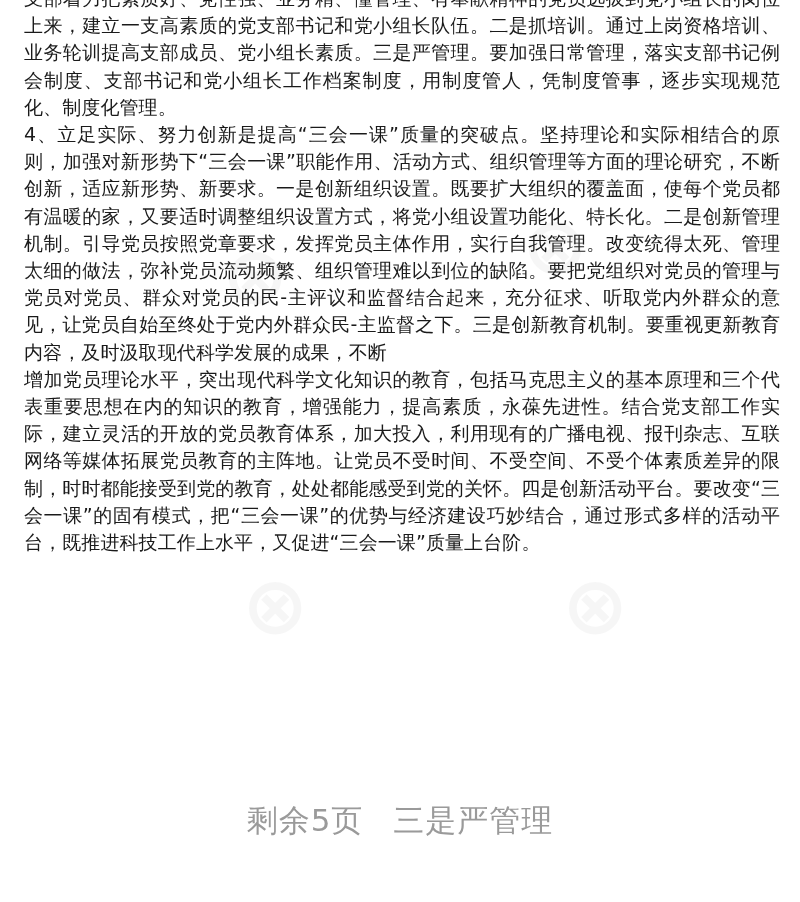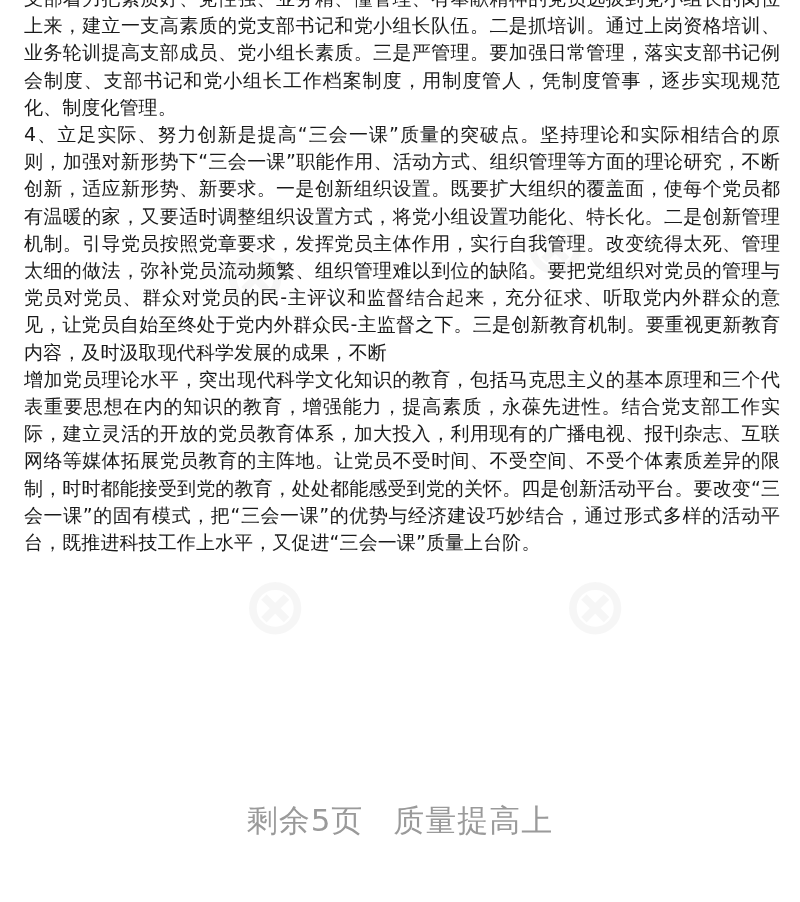--- a/index.html
+++ b/index.html
@@ -33,15 +33,15 @@
   <div class="watermark" style="left:240px; top:560px;">⊕</div>
   <div class="watermark" style="left:560px; top:560px;">⊕</div>
 
   <div class="doc">
     <p>支部着力把素质好、党性强、业务精、懂管理、有奉献精神的党员选拔到党小组长的岗位上来，建立一支高素质的党支部书记和党小组长队伍。二是抓培训。通过上岗资格培训、业务轮训提高支部成员、党小组长素质。三是严管理。要加强日常管理，落实支部书记例会制度、支部书记和党小组长工作档案制度，用制度管人，凭制度管事，逐步实现规范化、制度化管理。</p>
     <p>4、立足实际、努力创新是提高“三会一课”质量的突破点。坚持理论和实际相结合的原则，加强对新形势下“三会一课”职能作用、活动方式、组织管理等方面的理论研究，不断创新，适应新形势、新要求。一是创新组织设置。既要扩大组织的覆盖面，使每个党员都有温暖的家，又要适时调整组织设置方式，将党小组设置功能化、特长化。二是创新管理机制。引导党员按照党章要求，发挥党员主体作用，实行自我管理。改变统得太死、管理太细的做法，弥补党员流动频繁、组织管理难以到位的缺陷。要把党组织对党员的管理与党员对党员、群众对党员的民-主评议和监督结合起来，充分征求、听取党内外群众的意见，让党员自始至终处于党内外群众民-主监督之下。三是创新教育机制。要重视更新教育内容，及时汲取现代科学发展的成果，不断</p>
     <p>增加党员理论水平，突出现代科学文化知识的教育，包括马克思主义的基本原理和三个代表重要思想在内的知识的教育，增强能力，提高素质，永葆先进性。结合党支部工作实际，建立灵活的开放的党员教育体系，加大投入，利用现有的广播电视、报刊杂志、互联网络等媒体拓展党员教育的主阵地。让党员不受时间、不受空间、不受个体素质差异的限制，时时都能接受到党的教育，处处都能感受到党的关怀。四是创新活动平台。要改变“三会一课”的固有模式，把“三会一课”的优势与经济建设巧妙结合，通过形式多样的活动平台，既推进科技工作上水平，又促进“三会一课”质量上台阶。</p>
   </div>
 
   <div class="more">
-    <span>剩余5页</span><span>质量提高上</span>
+    <span>剩余5页</span><span>三是严管理</span>
   </div>
 </div>
 
 </body></html>

